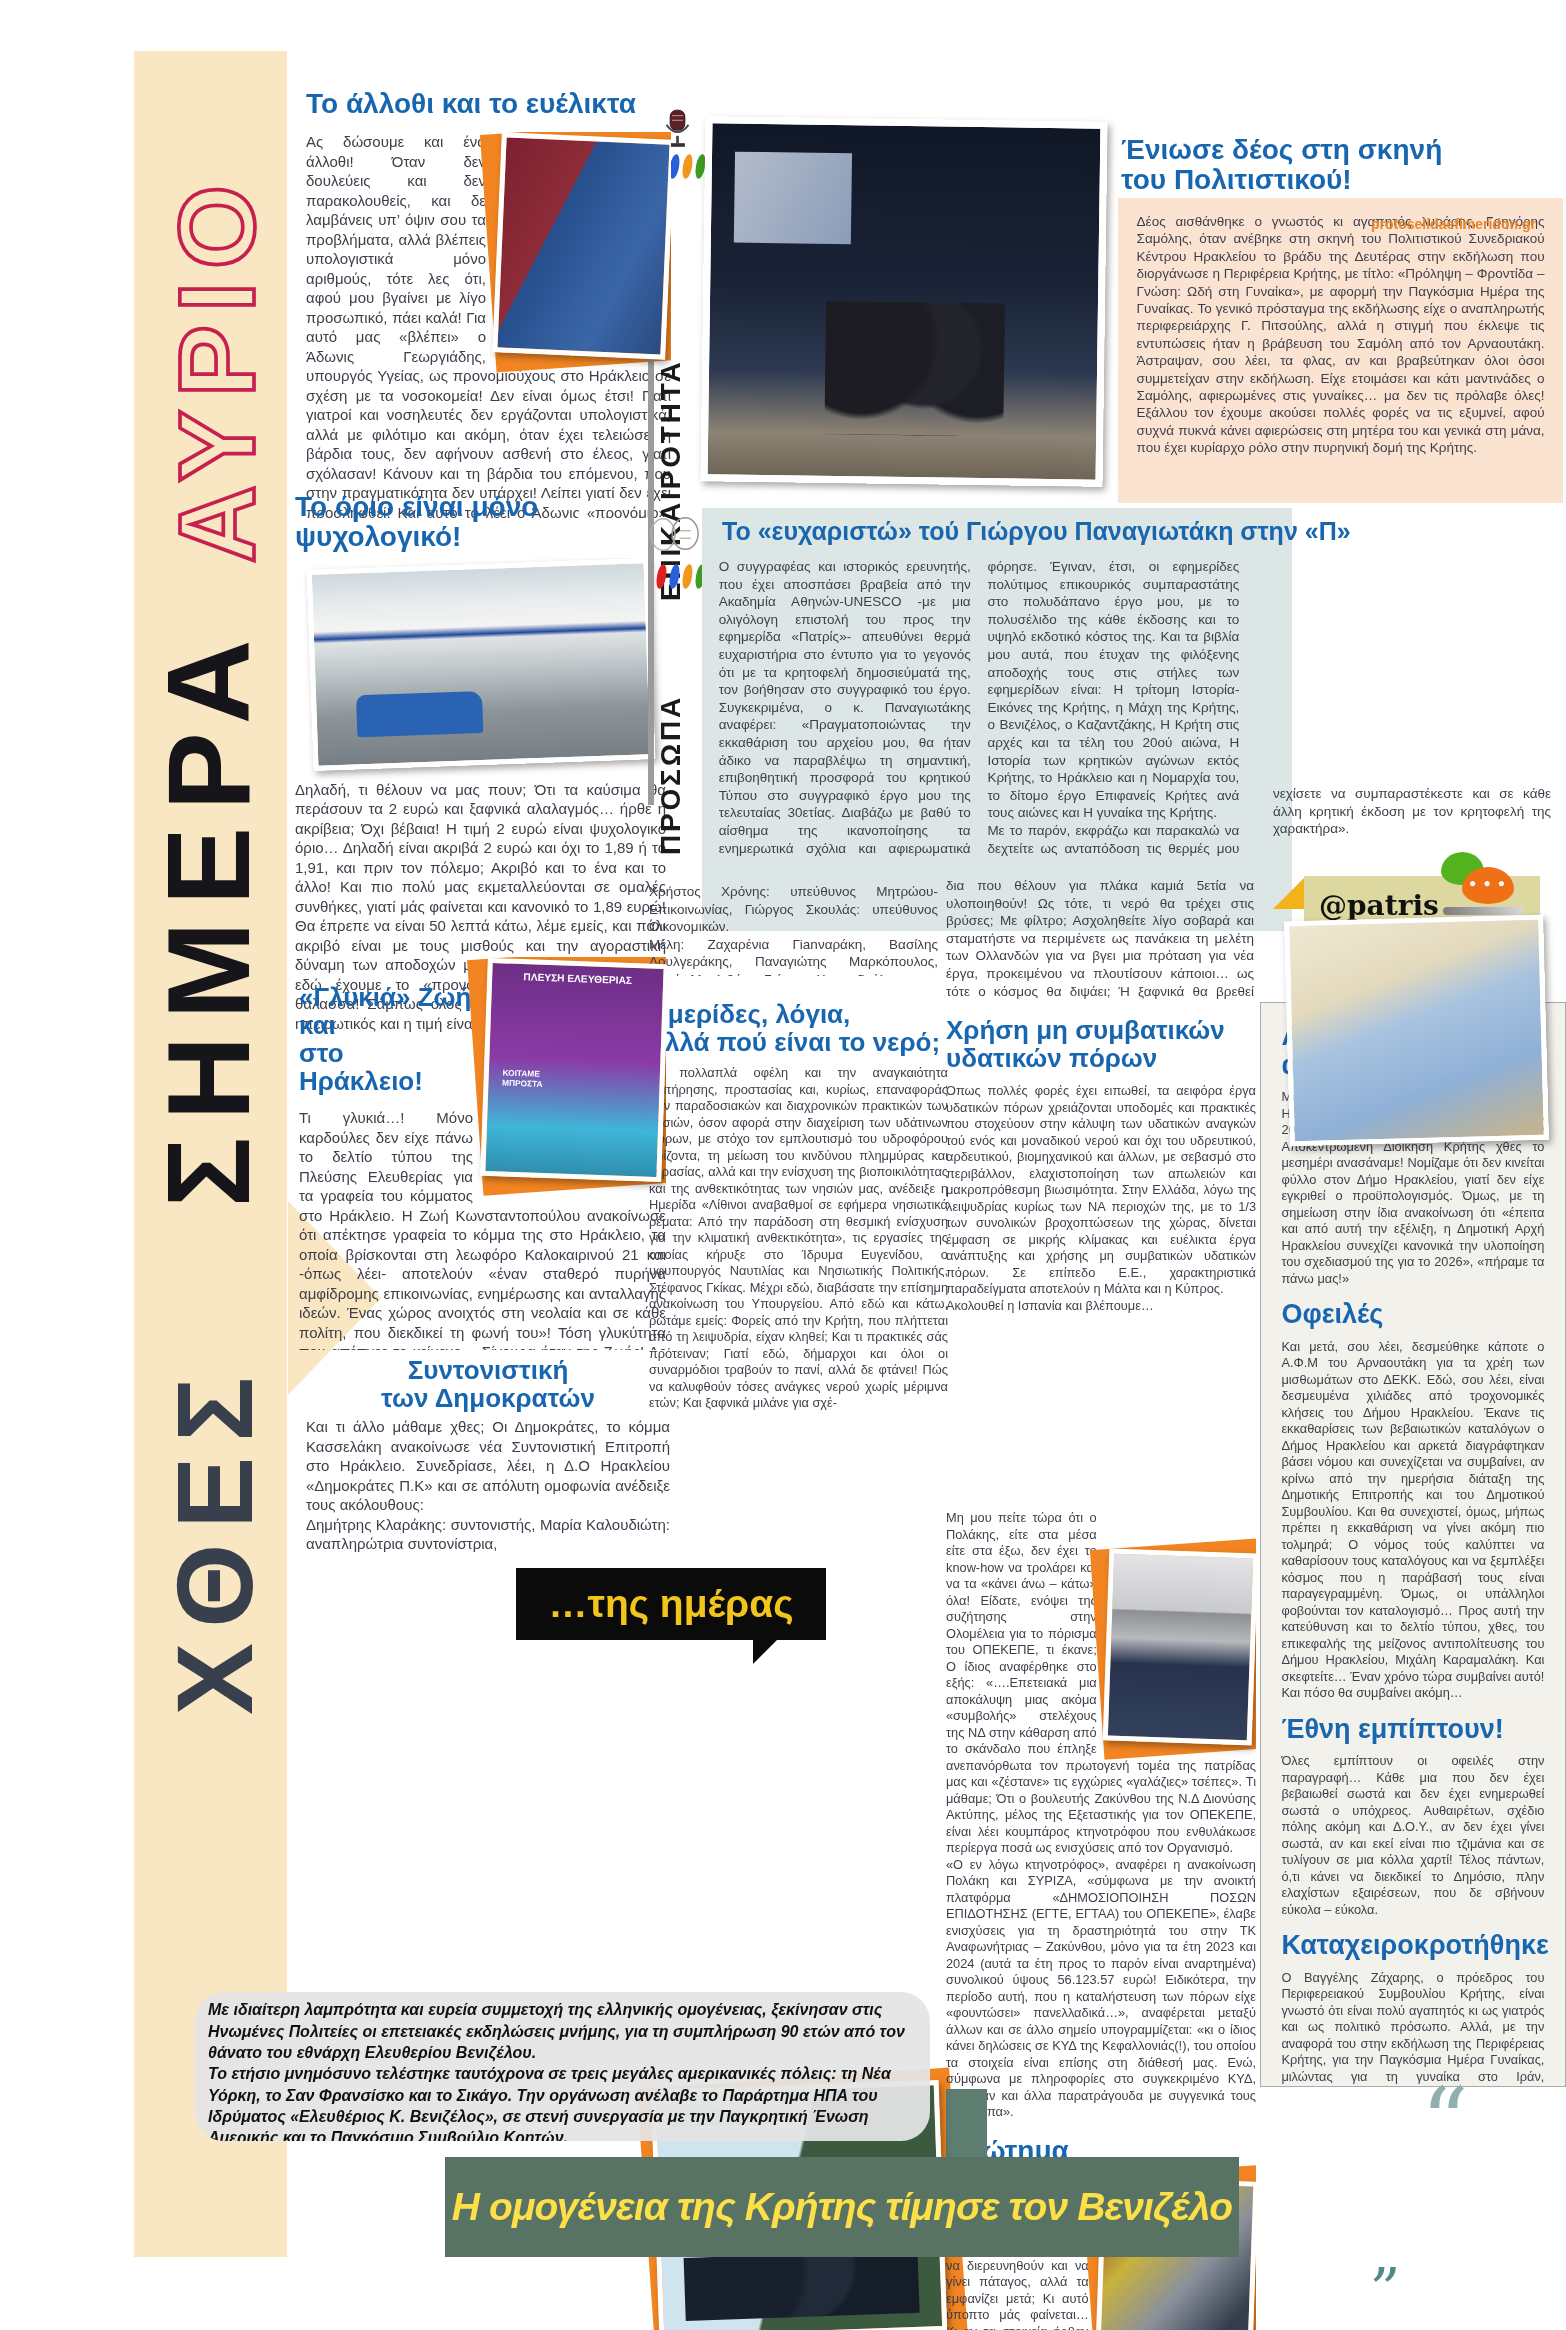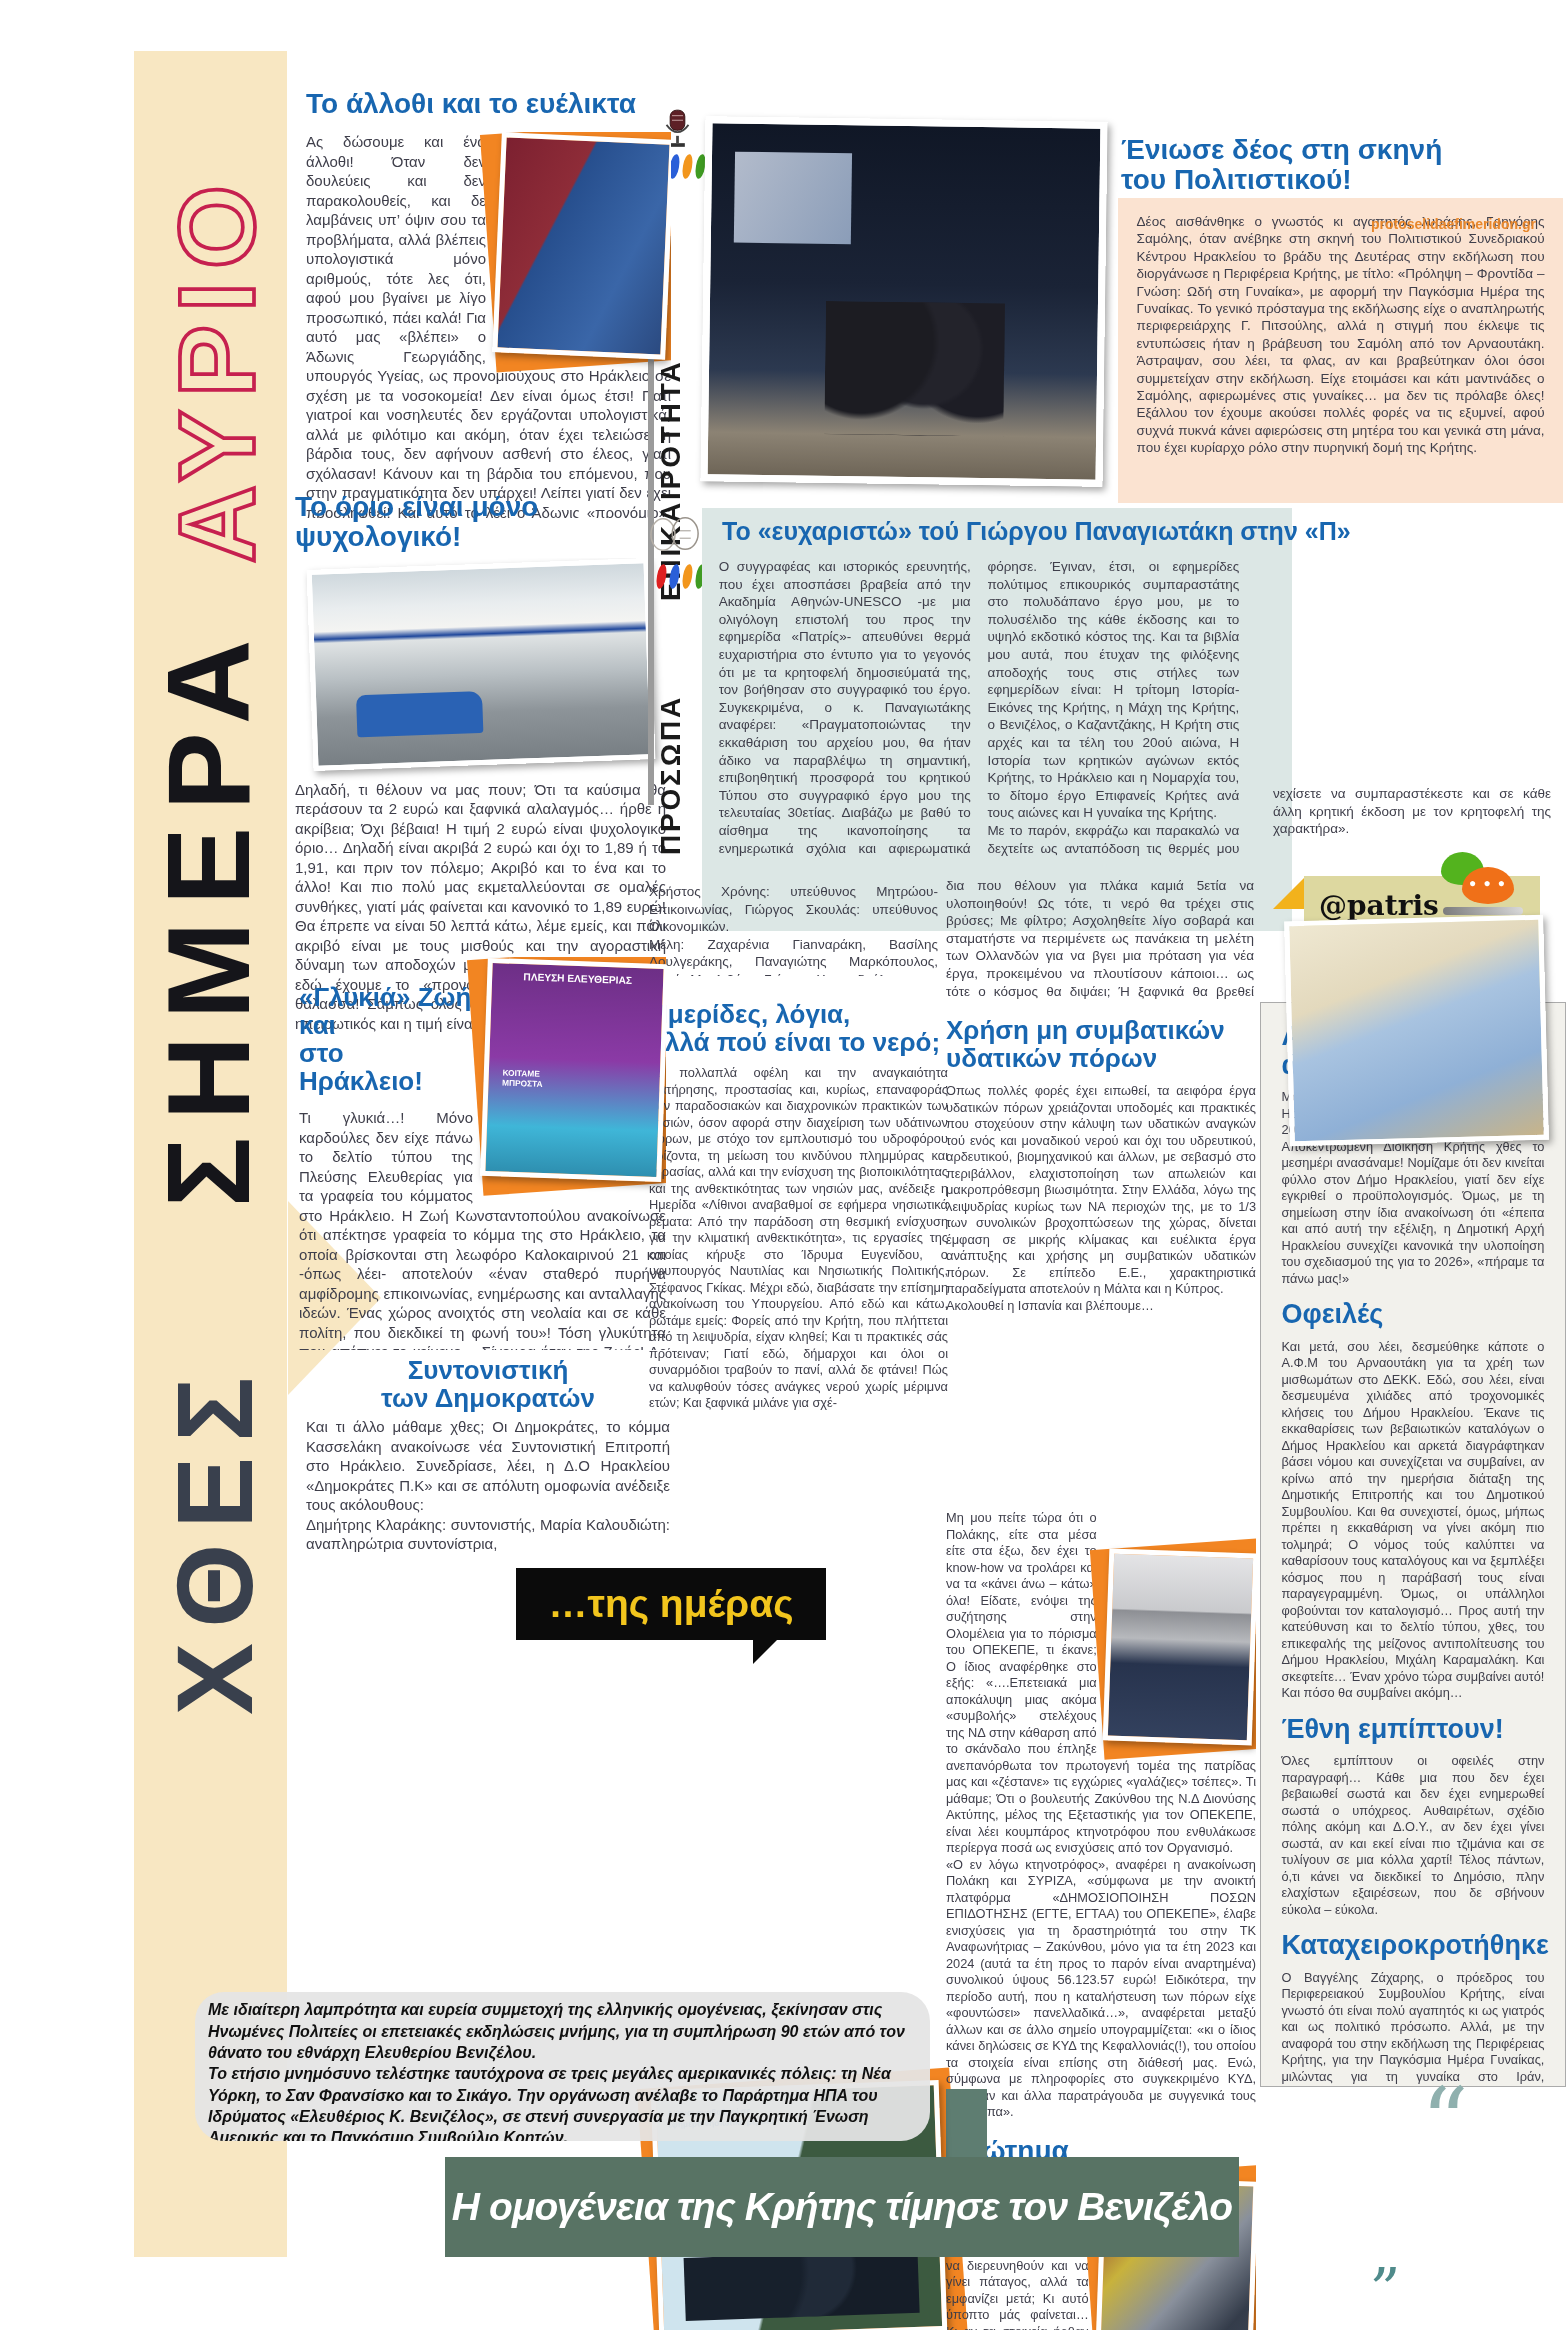--- a/index.html
+++ b/index.html
@@ -73,21 +73,21 @@
   .right-box .hd{font-size:27px;margin:13px 0 9.3px 0;}
   .right-box .hd:first-child{margin-top:0;}
 
   
   .day-label{background:#0b0b0b;color:#f2c51d;font-size:39px;font-weight:bold;
              display:flex;align-items:center;justify-content:center;}
   .day-tail{width:0;height:0;border-top:24px solid #0b0b0b;border-right:24px solid transparent;}
   .caption-ovl{background:rgba(228,228,228,.94);padding:7.4px 13px;
                font-style:italic;font-weight:bold;font-size:16px;line-height:21.3px;color:#101010;
                white-space:pre-line;border-radius:29px;}
-  .green-bar{background:#587364;color:#ffffff;display:flex;align-items:center;justify-content:center;
+  .green-bar{background:#587364;color:#fde047;display:flex;align-items:center;justify-content:center;
              font-weight:bold;font-style:italic;font-size:39px;letter-spacing:-0.9px;}
   .mikra-bub{width:141px;height:141px;border-radius:50%;background:#fefefe;
              border:2.8px solid #d9c7e6;box-shadow:0 0 0 1.9px #bfe0d8 inset;
              display:flex;align-items:center;justify-content:center;text-align:center;}
   .mikra-txt{font-size:24px;line-height:28px;color:#2b4f9e;font-style:italic;font-weight:bold;
              white-space:pre-line;}
   .q-open{font-family:"DejaVu Serif",serif;font-size:93px;color:#8fb0ae;line-height:1;}
   .q-close{font-family:"DejaVu Serif",serif;font-size:59px;color:#4f8b8b;line-height:1;}
   .teal-rect{background:#5e7d71;}
 

